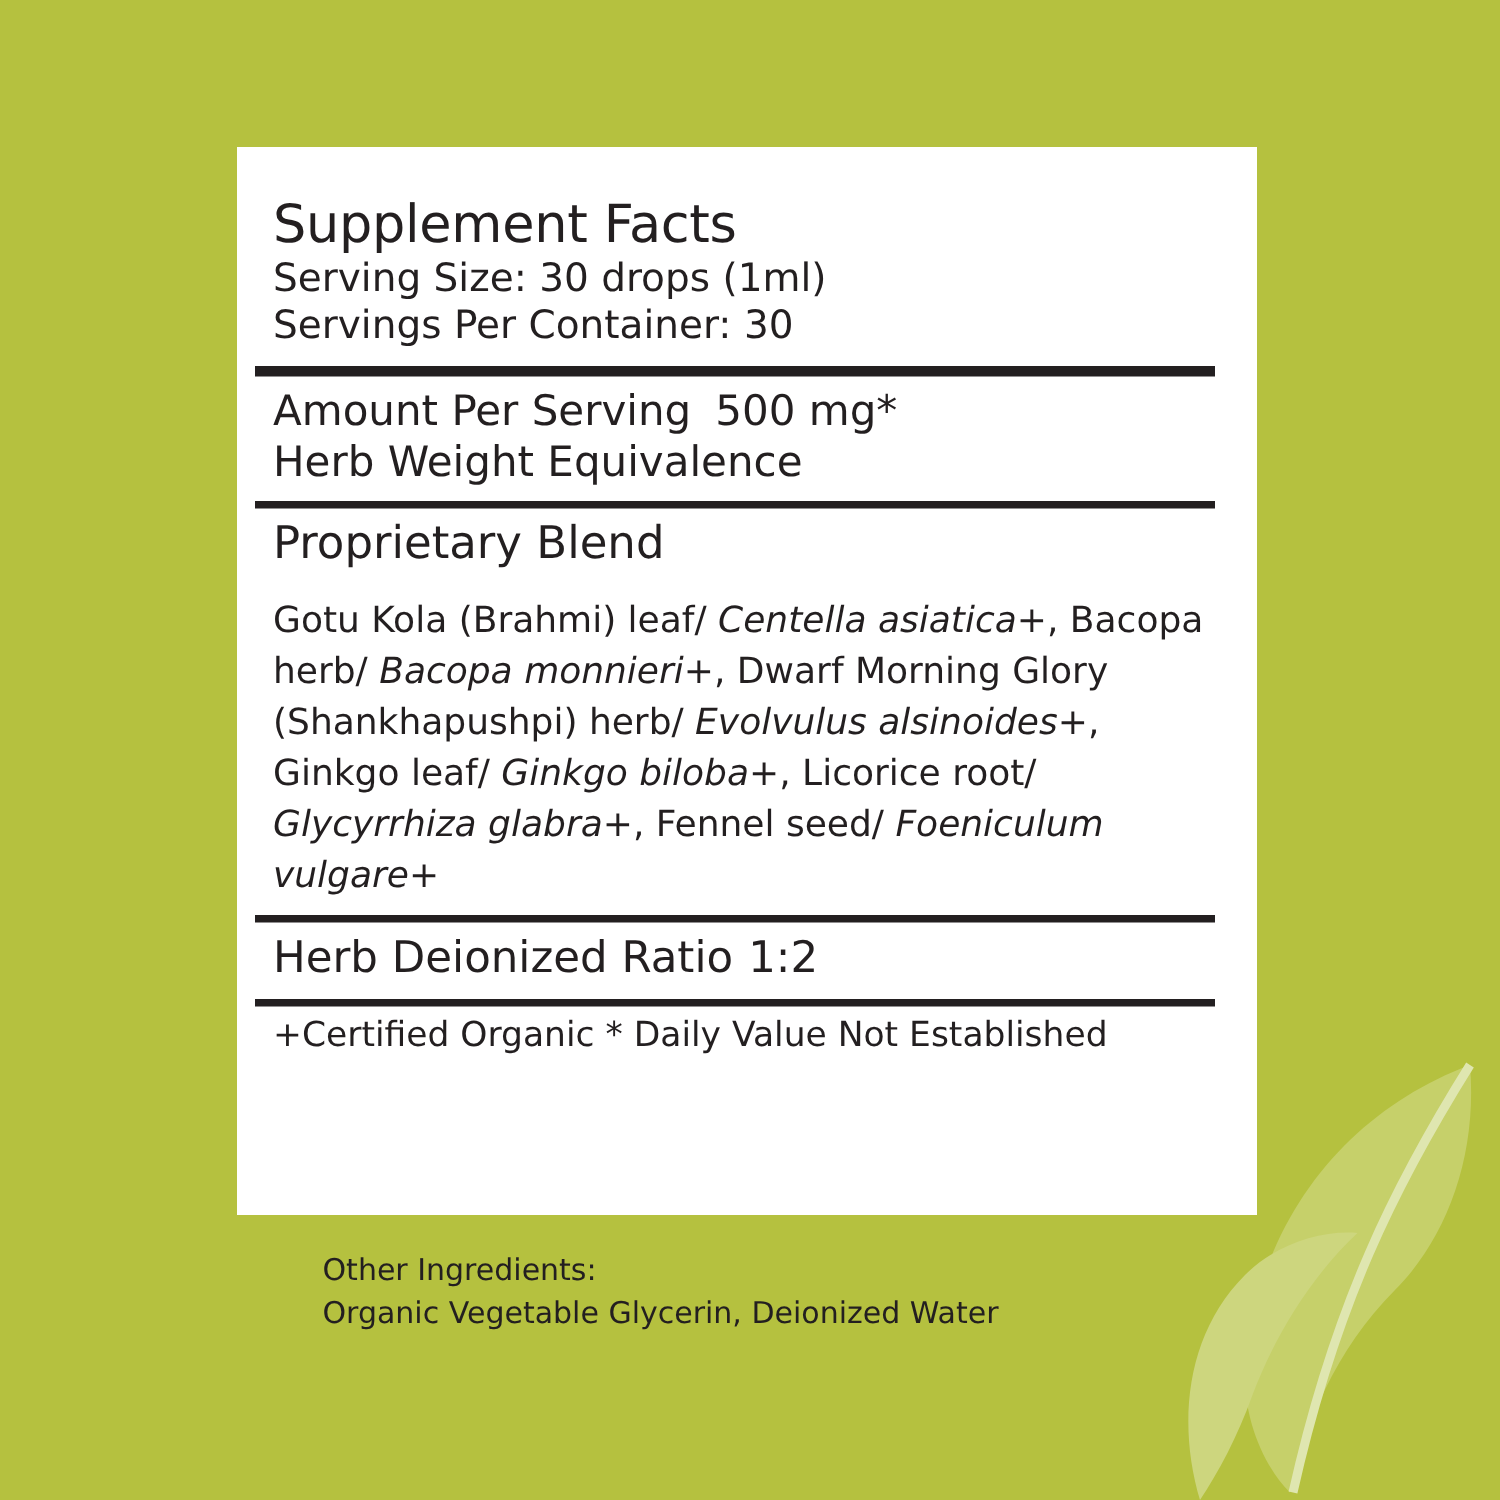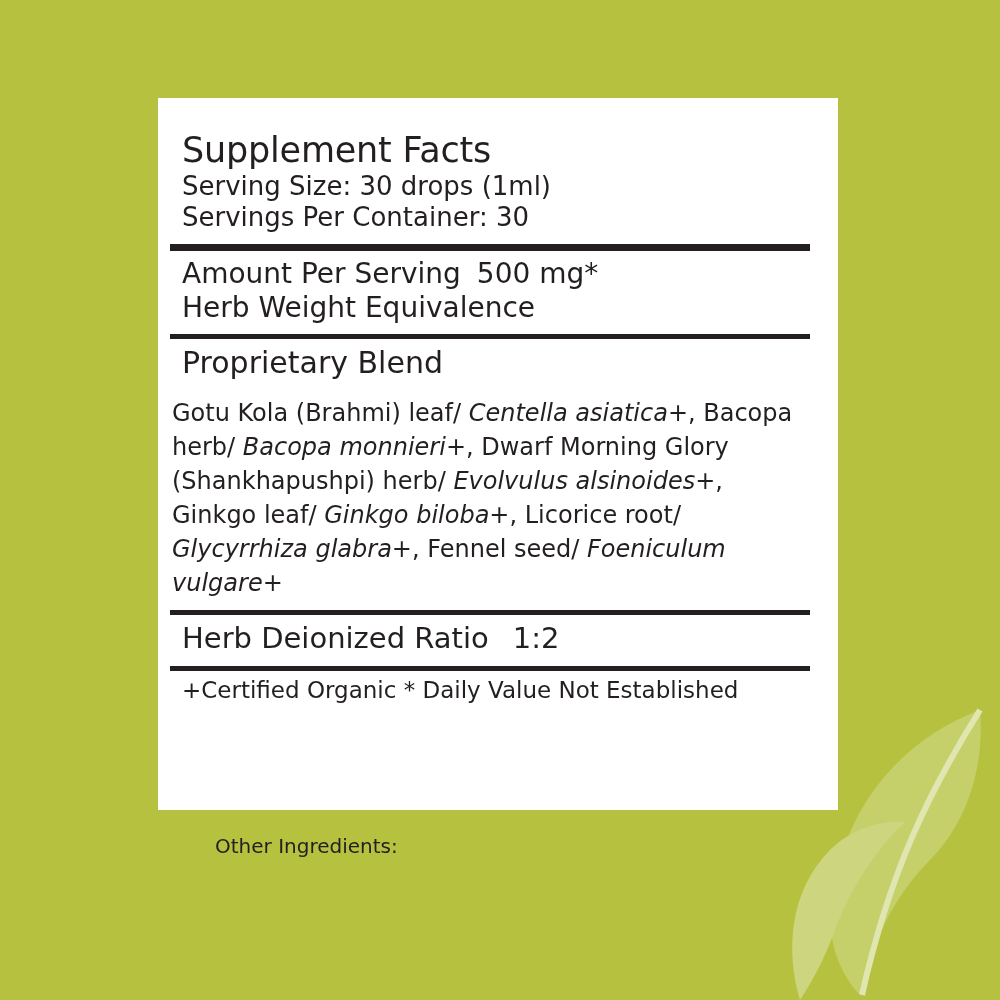--- a/index.html
+++ b/index.html
@@ -76,35 +76,35 @@
     color: #231f20;
     line-height: 1.18;
     margin-left: 12px;
     margin-bottom: 15px;
   }
 
   .blend-body {
     font-size: 24px;
     color: #231f20;
     line-height: 1.42;
-    margin-left: 2px;
+    margin-left: 12px;
     margin-right: 4px;
   }
   .blend-body i {
     font-style: italic;
   }
 
   .ratio-line {
     font-size: 29px;
     color: #231f20;
     line-height: 1.2;
     margin-left: 12px;
   }
   .ratio-line .ratio-val {
-    margin-left: 24px;
+    margin-left: 10px;
   }
 
   .footnote {
     font-size: 23px;
     color: #231f20;
     line-height: 1.2;
     margin-left: 12px;
     margin-top: 4px;
   }
 
@@ -152,13 +152,14 @@
     <span>Herb Deionized Ratio</span><span class="ratio-val">1:2</span>
   </div>
 
   <hr class="rule-med">
 
   <div class="footnote">+Certified Organic  * Daily Value Not Established</div>
 </div>
 
 <div class="other">
   <div>Other Ingredients:</div>
+  <div>Organic Vegetable Glycerin, Deionized Water</div>
 </div>
 
 </body></html>

